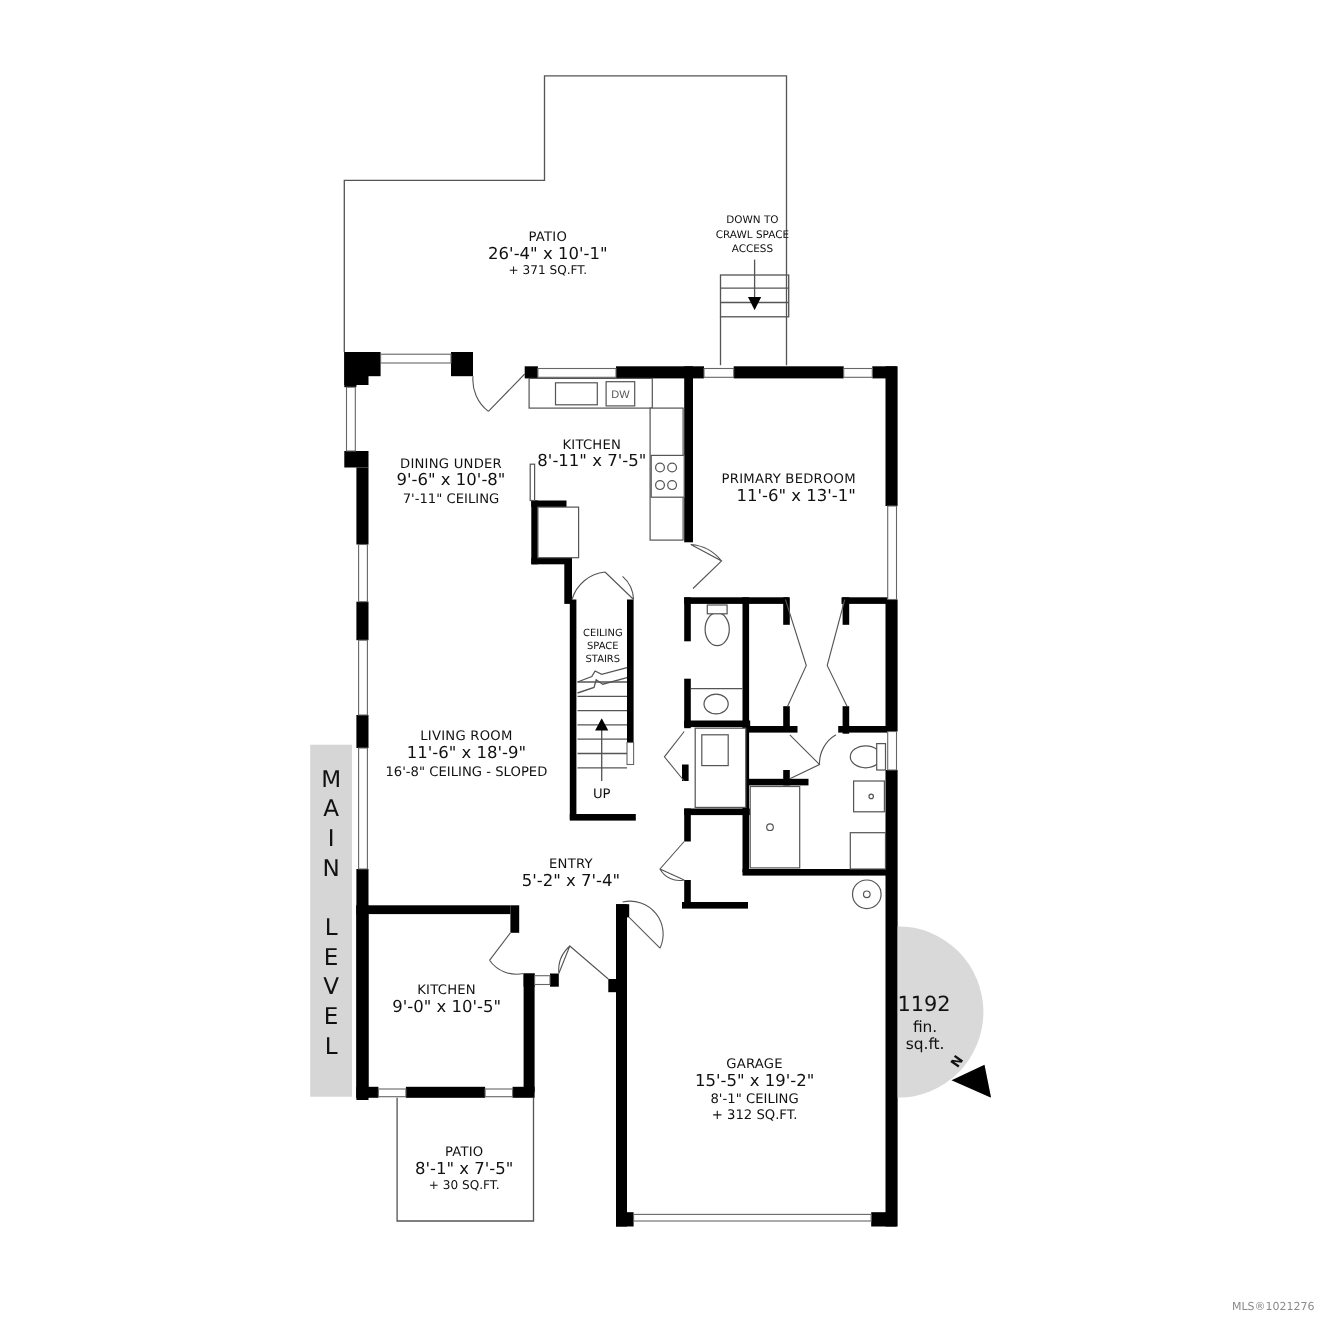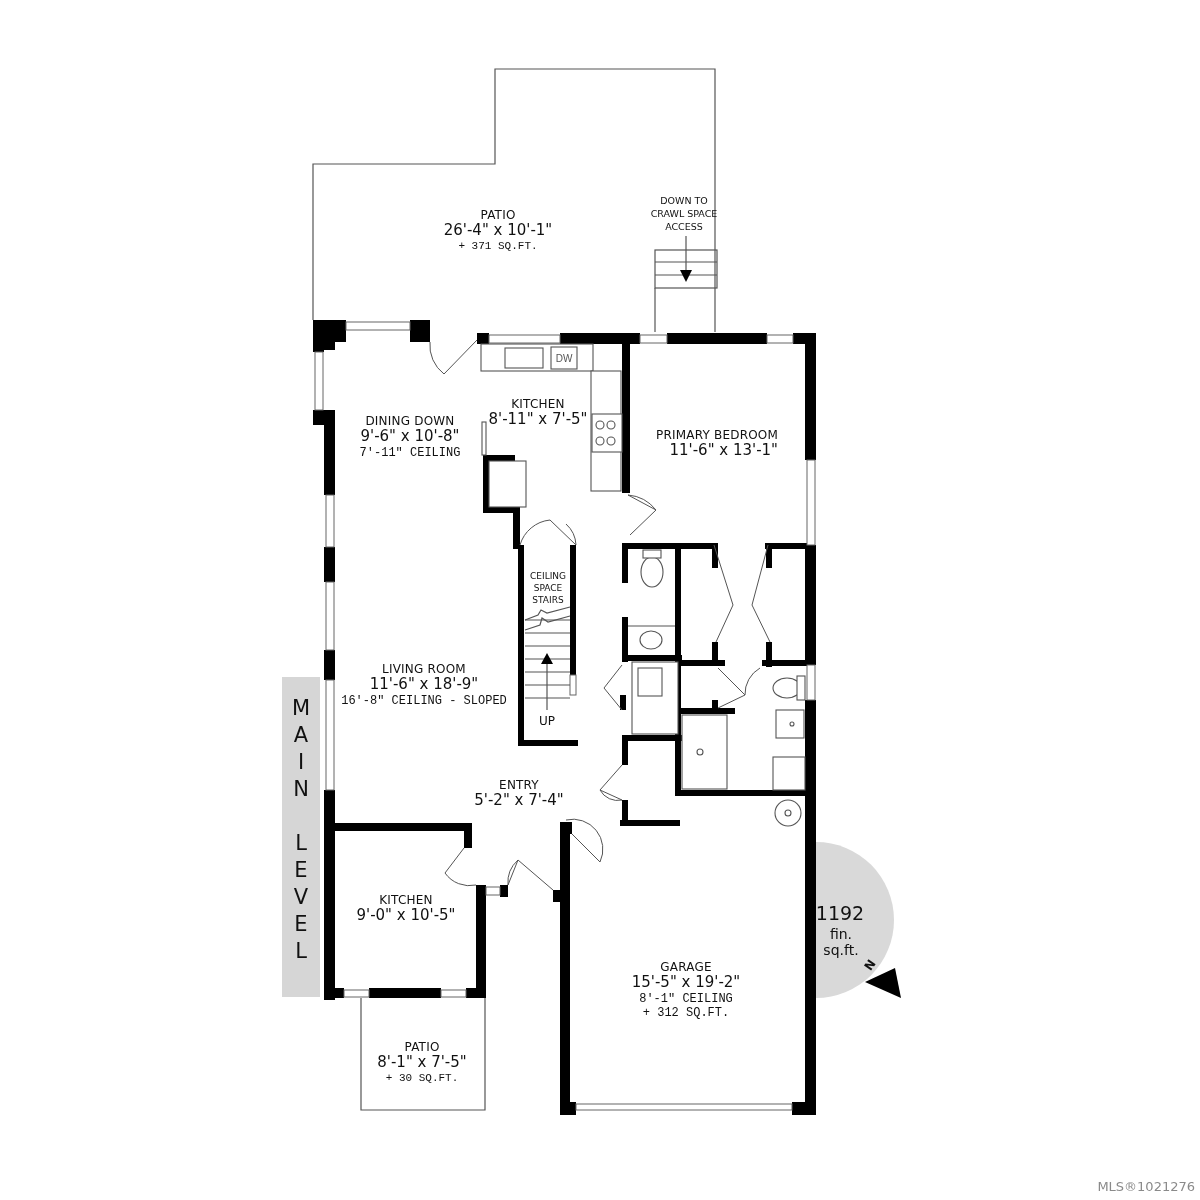--- a/index.html
+++ b/index.html
@@ -7,26 +7,26 @@
          font-family: "DejaVu Sans", "Liberation Sans", sans-serif; color: #111; }
   #plan { position: absolute; left: 0; top: 0; width: 1200px; height: 1200px; }
   .wall { fill: #000; }
   .thin { fill: none; stroke: #555; stroke-width: 1.2; }
   .fix  { fill: #fff; stroke: #555; stroke-width: 1.1; }
   .win  { fill: #fff; stroke: #666; stroke-width: 1; }
   .door { fill: none; stroke: #555; stroke-width: 1; }
   .lbl { position: absolute; text-align: center; transform: translateX(-50%); white-space: nowrap; line-height: 1.18; }
   .lbl .name { font-size: 12px; letter-spacing: 0.2px; }
   .lbl .dim  { font-size: 15px; }
-  .lbl .sub  { font-size: 12px; font-family: Liberation Mono, monospace; }
+  .lbl .sub  { font-size: 12px; }
   .small { font-size: 9.5px; line-height: 1.35; }
   #level-tab { position: absolute; left: 282px; top: 677px; width: 38px; height: 320px; background: #d6d6d6; }
   #level-tab span { display: block; text-align: center; font-size: 21px; letter-spacing: 0; height: 27px; line-height: 27px; }
   #sqft { position: absolute; left: 813px; top: 842px; width: 100px; height: 156px; }
-  #mls { position: absolute; right: 5px; bottom: 6px; font-size: 13px; color: #8a8a8a; margin-top: 19px; }
+  #mls { position: absolute; right: 5px; bottom: 6px; font-size: 10px; color: #8a8a8a; margin-top: 19px; }
 </style>
 </head>
 <body>
 
 <svg id="plan" viewBox="0 0 1200 1200" xmlns="http://www.w3.org/2000/svg">
 
   <path class="thin" d="M313 320 V164 H495 V69 H715 V332"></path>
 
   <g>
     <rect class="thin" x="655" y="250" width="62" height="38"></rect>
@@ -195,21 +195,21 @@
   <div class="sub" style="font-size:11px">+ 371 SQ.FT.</div>
 </div>
 
 <div class="lbl small" style="left:684px; top:195px;">
   <div>DOWN TO</div>
   <div>CRAWL SPACE</div>
   <div>ACCESS</div>
 </div>
 
 <div class="lbl" style="left:410px; top:414px;">
-  <div class="name">DINING DOWN</div>
+  <div class="name">DINING UNDER</div>
   <div class="dim">9'-6" x 10'-8"</div>
   <div class="sub">7'-11" CEILING</div>
 </div>
 
 <div class="lbl" style="left:538px; top:397px;">
   <div class="name">KITCHEN</div>
   <div class="dim">8'-11" x 7'-5"</div>
 </div>
 
 <div class="lbl" style="left:717px; top:428px;text-align:right;">

